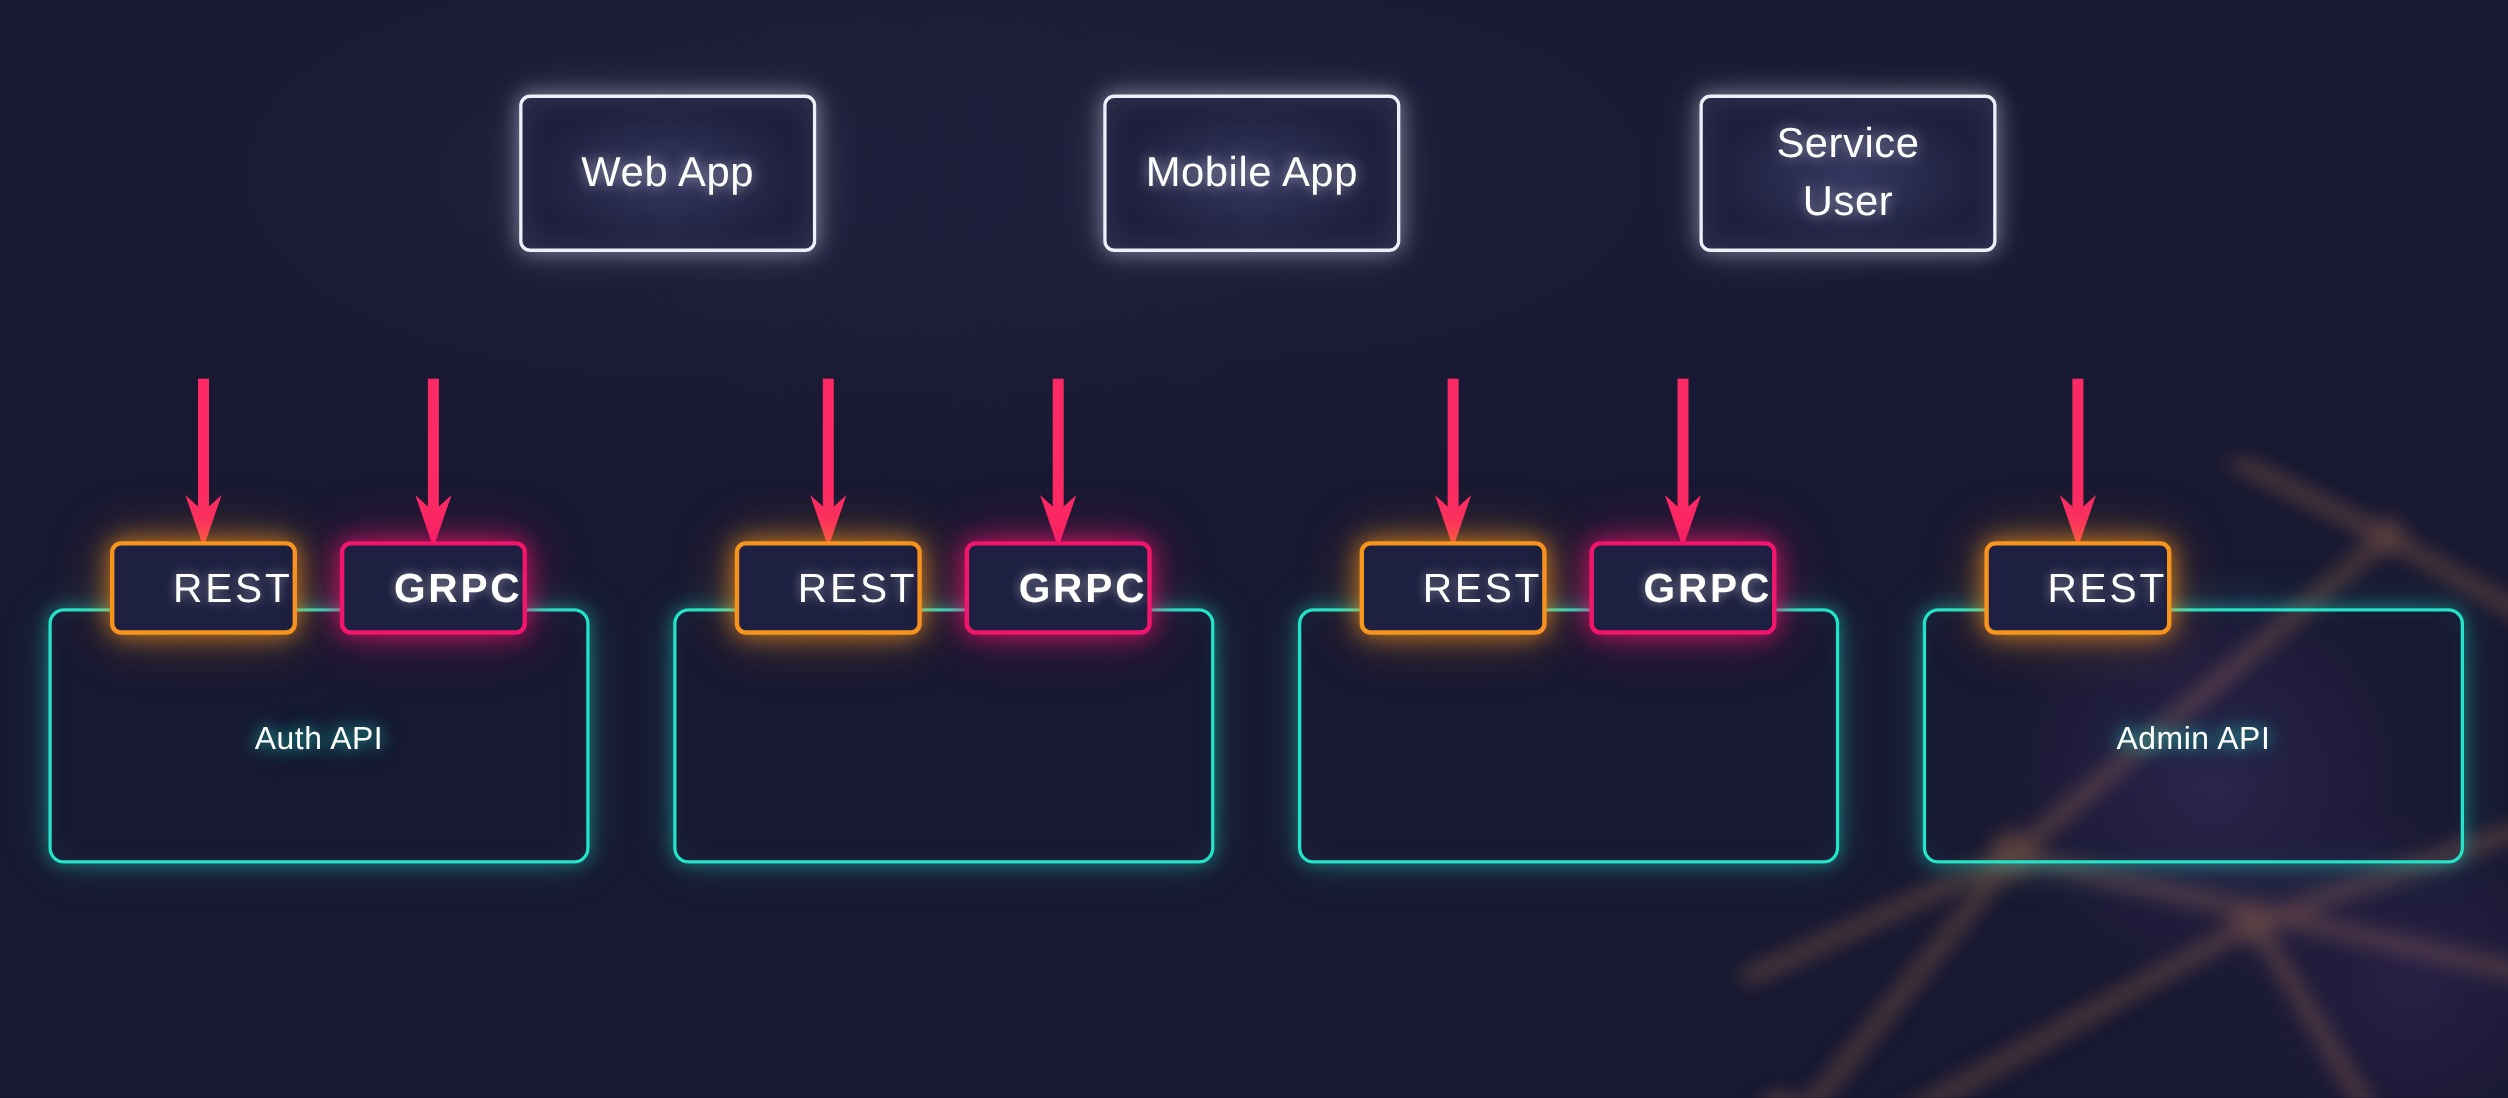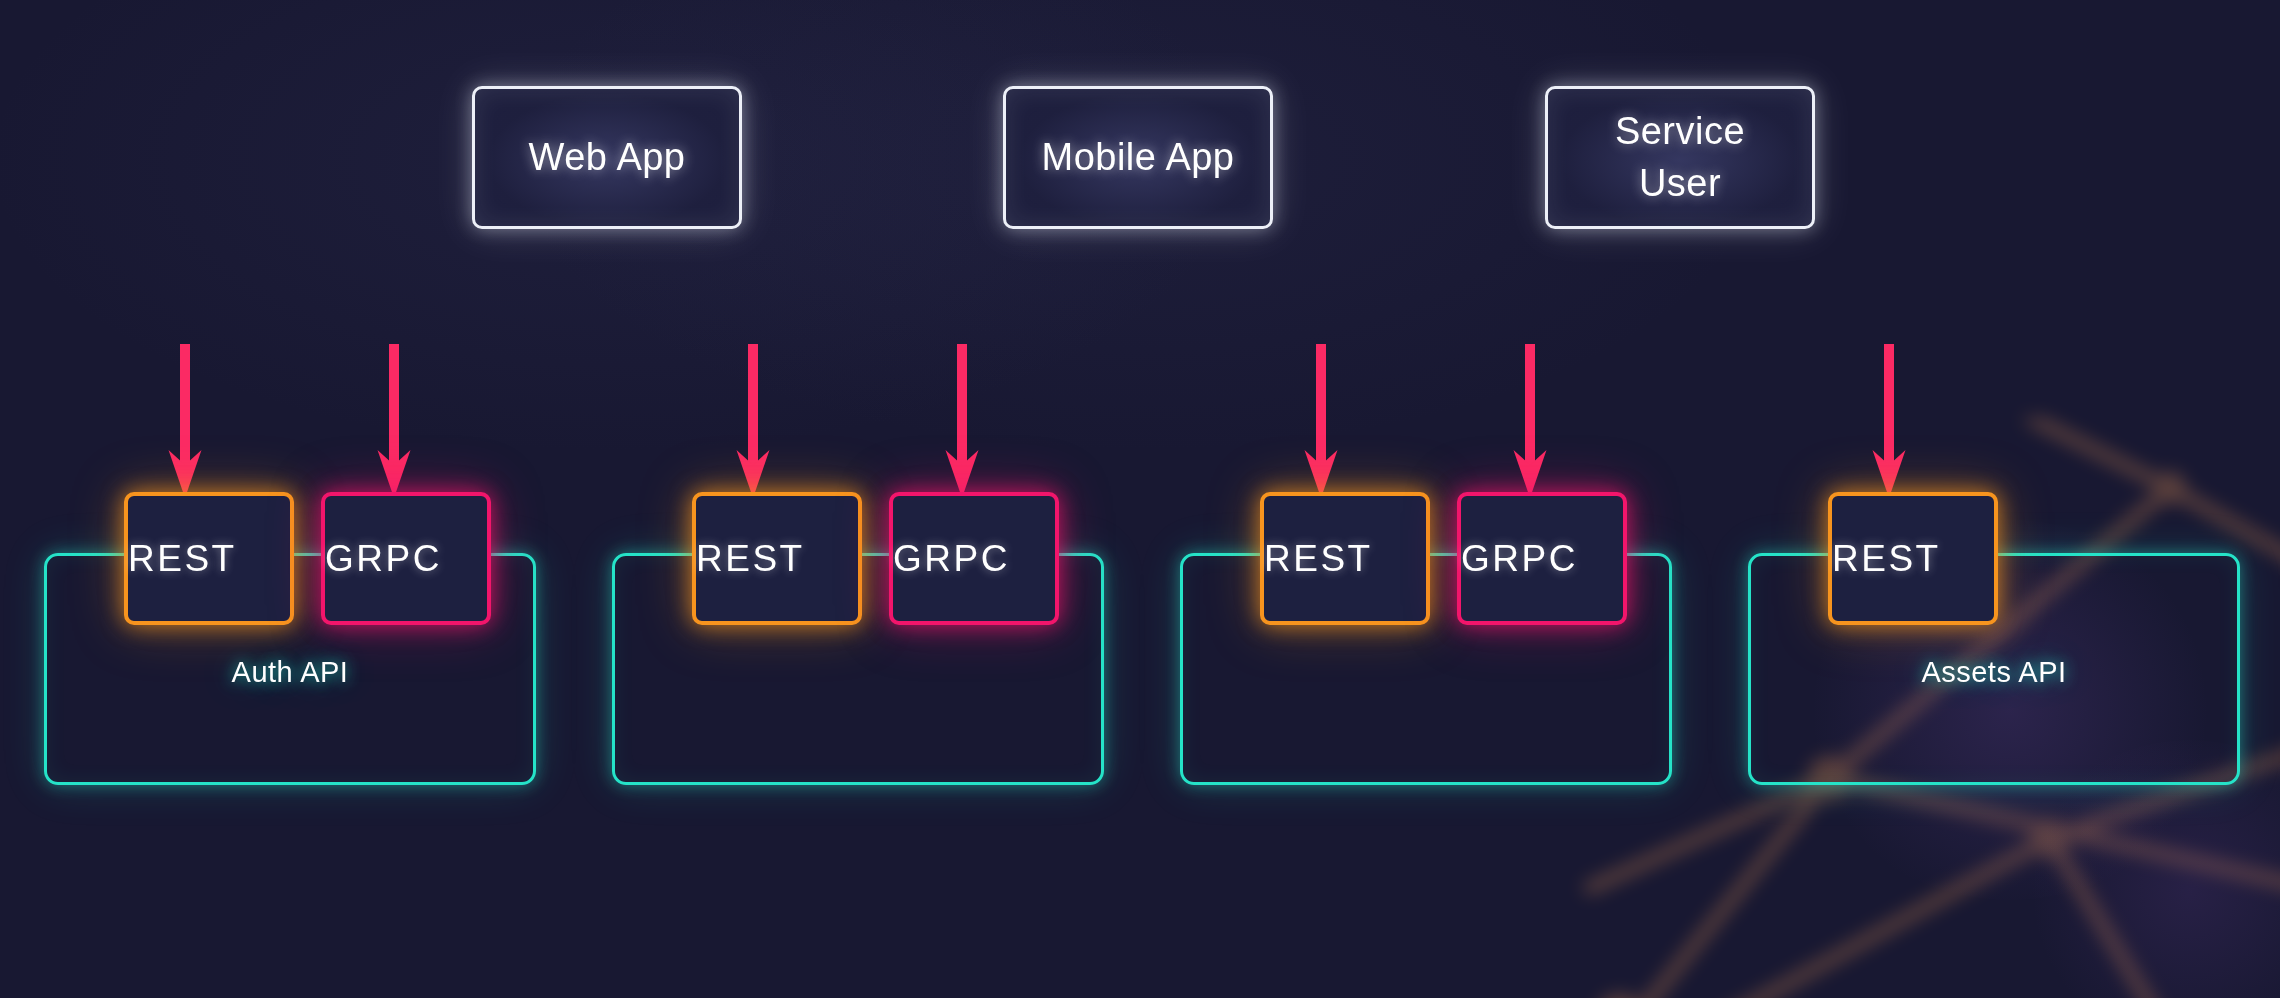--- a/index.html
+++ b/index.html
@@ -110,47 +110,47 @@
     text-shadow:
       0 0 14px rgba(37,227,200,0.85),
       0 0 34px rgba(37,227,200,0.45);
   }
 
   
   .endpoint {
     position: absolute;
     top: -64px;
     width: 170px;
-    height: 133px;
+    height: 85px;
     box-sizing: border-box;
     border-radius: 10px;
     background: #1d2040;
     display: flex;
     align-items: center;
-    justify-content: flex-start;
+    justify-content: flex-end;
     color: #ffffff;
     font-size: 37px;
     font-weight: 300;
     letter-spacing: 2.5px;
     text-shadow: 0 0 10px rgba(255,255,255,0.45);
-    margin-left: 24px;
   }
   .endpoint-rest {
     left: 53px;
     border: 4px solid #f7941e;
     box-shadow:
       0 0 22px rgba(247,148,30,0.75),
       0 0 52px rgba(247,148,30,0.35);
   }
   .endpoint-grpc {
-    left: 250px;
+    left: 262px;
     border: 4px solid #f2156b;
     box-shadow:
       0 0 22px rgba(242,21,107,0.75),
       0 0 52px rgba(242,21,107,0.35);
+    font-weight: bold;
   }
 
   
   .arrow {
     position: absolute;
     top: -212px;
     width: 34px;
     height: 154px;
   }
   .arrow-rest { left: 121px; }
@@ -263,16 +263,16 @@
   <div class="api-box api-assets">
     <span class="arrow arrow-rest">
       <svg viewBox="0 0 34 154">
           <rect class="arrow-fill" x="12" y="0" width="10" height="126"></rect>
           <polygon class="arrow-fill" points="17,154 0.5,106 17,121 33.5,106"></polygon>
         </svg>
     </span>
     <div class="endpoint endpoint-rest">
       <span>REST</span>
     </div>
-    <div class="api-label">Assets API</div>
+    <div class="api-label">Admin API</div>
   </div>
 
 </div>
 
 </body></html>

